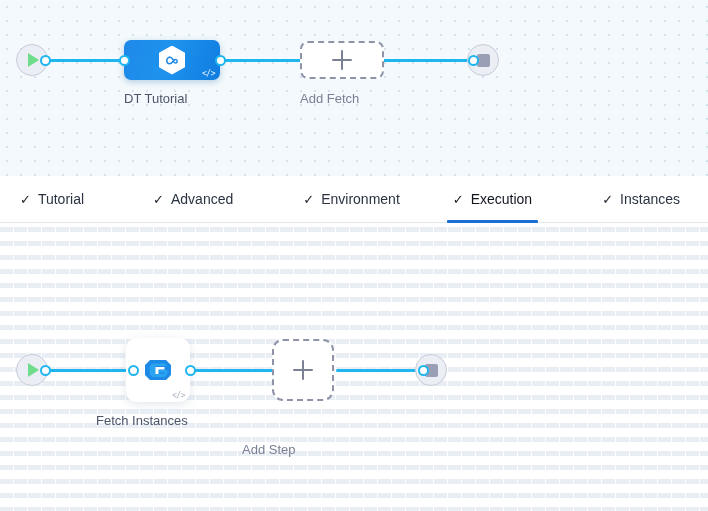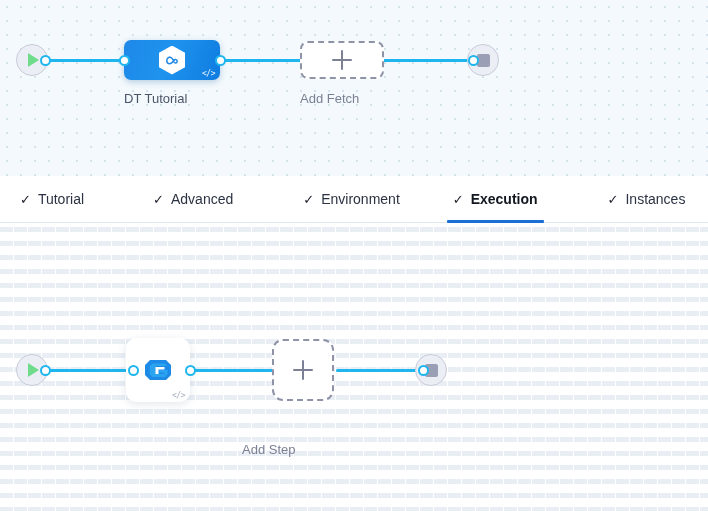--- a/index.html
+++ b/index.html
@@ -151,21 +151,21 @@
   .tab {
     position: relative;
     height: 47px;
     display: flex; align-items: center; gap: 7px;
     padding: 0 14px;
     cursor: pointer;
     font-size: 14px;
     color: #2b3242;
   }
   .tab .check { font-size: 13px; color: #20242e; line-height: 1; }
-  .tab.active .lbl { font-weight: bold; color: #12161f; }
+  .tab.active .lbl { font-weight: normal; color: #12161f; }
   .tab.active::after {
     content: "";
     position: absolute; left: 8px; right: 8px; bottom: 0;
     height: 3px; background: #1a6fd4; border-radius: 1px;
   }
 </style>
 </head>
 <body>
 
 <div id="app">
@@ -241,20 +241,21 @@
 
     <div class="node-step" style="left:126px; top:337px; top:115px;">
       <svg class="e-logo-svg" viewBox="0 0 32 32">
         <path d="M8 6 h16 l5 5 v5 h-6.5 v-3 h-10 v10 h10 v-2.5 h-6 v-5 h12.5 v5.5 l-5 5 h-16 l-5 -5 v-10 z" fill="#1d8ae8"></path>
         <path d="M10.5 9.5 h12 l2.6 2.6 h-11.6 v8 h9 v-1.6 h-5.6 v-2.6 h8.6 v4.4 l-2.8 2.8 h-12.2 l-2.8 -2.8 v-8.4 z" fill="#2aa3f0"></path>
       </svg>
       <span class="code-badge dark">&lt;/&gt;</span>
     </div>
     <div class="port" style="left:128px; top:142px;"></div>
     <div class="port" style="left:185px; top:142px;"></div>
+    <div class="node-label" style="left:96px; top:190px; width:124px;">Fetch Instances</div>
 
     <div class="node-add" id="add-step-node" style="left:272px; top:116px;">
       <div class="plus"></div>
     </div>
     <div class="node-label muted" style="left:242px; top:189px; width:122px;margin-top:30px;">Add Step</div>
 
     <div class="port" style="left:418px; top:142px;"></div>
     <div class="terminal" style="left:415px; top:131px;">
       <div class="stop-sq"></div>
     </div>

